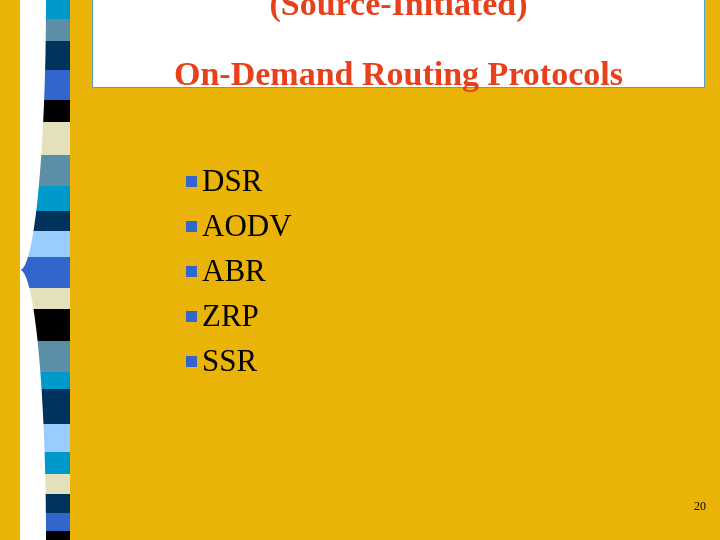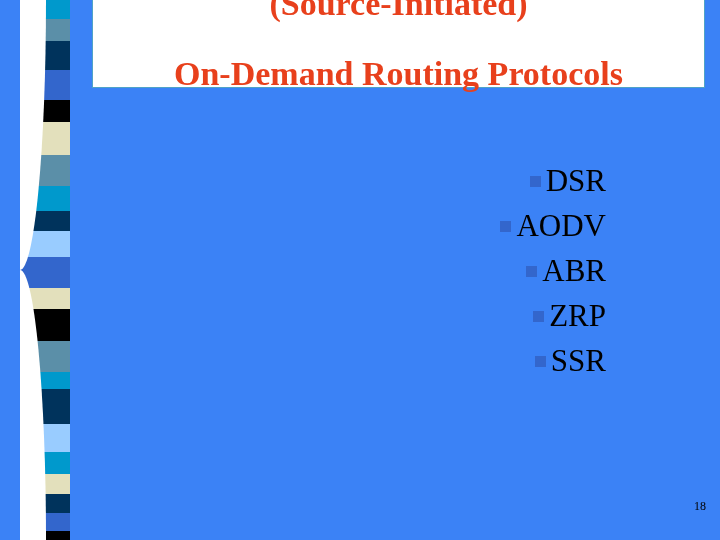--- a/index.html
+++ b/index.html
@@ -85,21 +85,20 @@
   #bullet-list {
     position: absolute;
     left: 186px;
     top: 158px;
     width: 420px;
   }
   .bullet-row {
     display: flex;
     align-items: center;
     height: 45px;
-    justify-content: flex-end;
   }
   .bullet-marker {
     width: 11px;
     height: 11px;
     background: #3366CC;
     flex: 0 0 auto;
     margin-right: 5px;
     margin-top: 2px;
   }
   .bullet-label {
@@ -116,21 +115,21 @@
     right: 14px;
     bottom: 26px;
     color: #000000;
     font-size: 12px;
     font-family: "Liberation Serif", "DejaVu Serif", serif;
   }
 </style>
 </head>
 <body>
 
-<div id="slide" style="background: #3b82f6;">
+<div id="slide" style="background: #eab308;">
 
   <div id="deco-strip">
     <div id="deco-bands">
         <div class="band" style="top: 0px; height: 19px; background: rgb(0, 153, 204);"></div>
         <div class="band" style="top: 19px; height: 22px; background: rgb(91, 143, 168);"></div>
         <div class="band" style="top: 41px; height: 29px; background: rgb(0, 51, 92);"></div>
         <div class="band" style="top: 70px; height: 30px; background: rgb(51, 102, 204);"></div>
         <div class="band" style="top: 100px; height: 22px; background: rgb(0, 0, 0);"></div>
         <div class="band" style="top: 122px; height: 33px; background: rgb(227, 224, 188);"></div>
         <div class="band" style="top: 155px; height: 31px; background: rgb(91, 143, 168);"></div>
@@ -175,15 +174,15 @@
       <div class="bullet-row">
         <span class="bullet-marker" style="background: rgb(51, 102, 204);"></span>
         <span class="bullet-label" style="color: rgb(0, 0, 0);">ZRP</span>
       </div>
       <div class="bullet-row">
         <span class="bullet-marker" style="background: rgb(51, 102, 204);"></span>
         <span class="bullet-label" style="color: rgb(0, 0, 0);">SSR</span>
       </div>
     </div>
 
-  <div id="page-number">18</div>
+  <div id="page-number">20</div>
 
 </div>
 
 </body></html>

